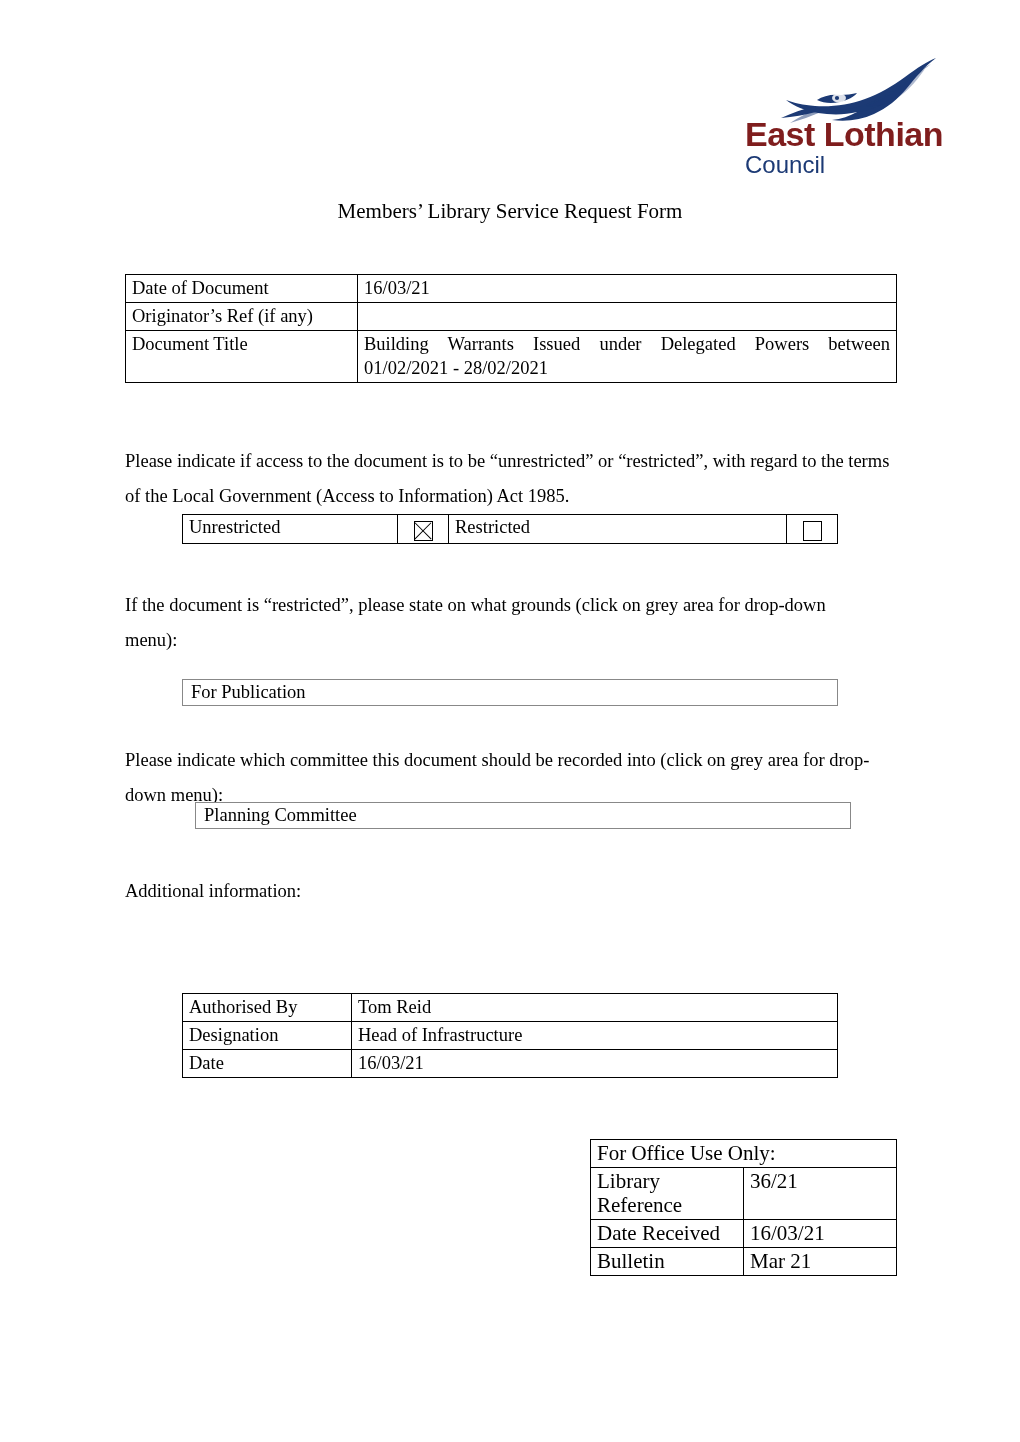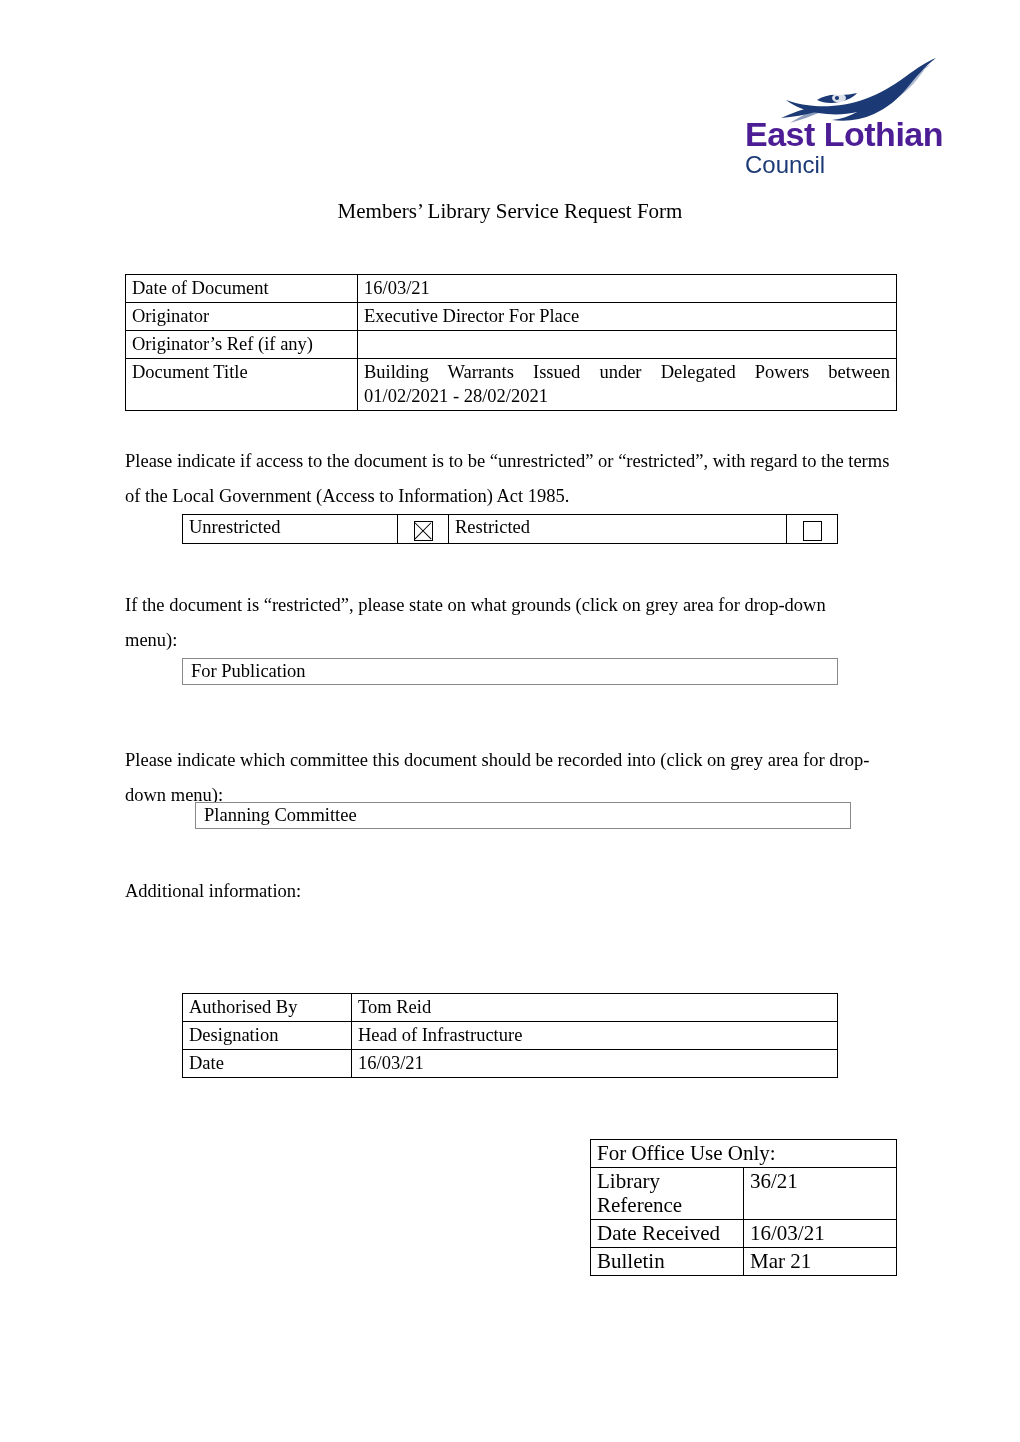--- a/index.html
+++ b/index.html
@@ -37,21 +37,21 @@
     top: 62px;
     width: 210px;
   }
   #logo .east-lothian {
     display: block;
     font-family: "Liberation Sans", "DejaVu Sans", sans-serif;
     font-weight: bold;
     font-size: 34px;
     line-height: 34px;
     letter-spacing: -0.5px;
-    color: #4c1d95;
+    color: #7f1d1d;
     white-space: nowrap;
   }
   #logo .council {
     display: block;
     font-family: "Liberation Sans", "DejaVu Sans", sans-serif;
     font-size: 24px;
     line-height: 26px;
     margin-top: 1px;
     color: #1c3a75;
     white-space: nowrap;
@@ -153,21 +153,21 @@
     height: 27px;
     border: 1px solid #888888;
     box-sizing: border-box;
     font-size: 18.5px;
     line-height: 25px;
     padding: 0 0 0 8px;
     background: #ffffff;
     white-space: nowrap;
     overflow: hidden;
   }
-  #field-grounds { top: 658px; }
+  #field-grounds { top: 679px; }
   #field-committee { top: 802px; margin-left: 13px; }
 
   
   #auth-table {
     left: 182px;
     top: 993px;
     width: 656px;
   }
   #auth-table td { height: 24px; }
   #auth-table td.label { width: 156px; }
@@ -212,24 +212,20 @@
 
 <div id="page-title">Members’ Library Service Request Form</div>
 
 <table id="meta-table" class="doc-table">
   <tbody>
       <tr>
     <td class="label">Date of Document</td>
     <td class="value">16/03/21</td>
   </tr>
   <tr>
-    <td class="label">Originator</td>
-    <td class="value">Executive Director For Place</td>
-  </tr>
-  <tr>
     <td class="label">Originator’s Ref (if any)</td>
     <td class="value"></td>
   </tr>
   <tr>
     <td class="label">Document Title</td>
     <td class="value justify">Building Warrants Issued under Delegated Powers between 01/02/2021 - 28/02/2021</td>
   </tr>
 </tbody>
   </table>
 

